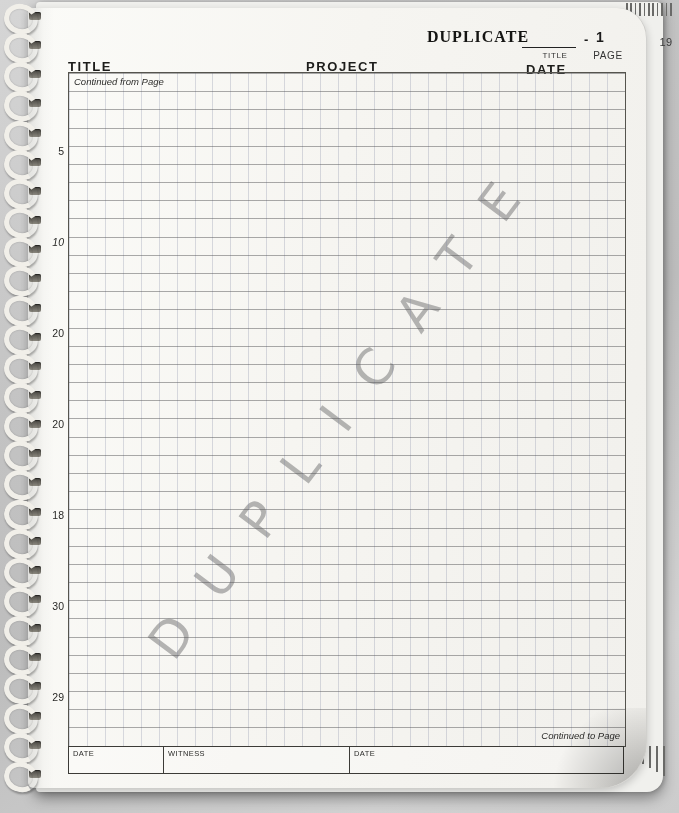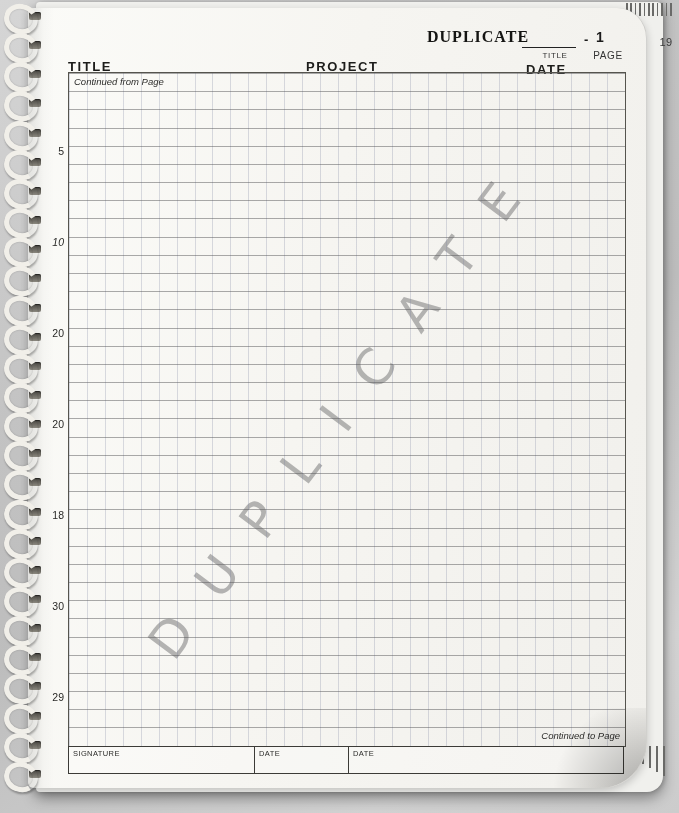--- a/index.html
+++ b/index.html
@@ -165,22 +165,22 @@
 
     <span class="row-num" style="top:137px;">5</span>
     <span class="row-num" style="top:228px;font-style:italic;">10</span>
     <span class="row-num" style="top:319px;">20</span>
     <span class="row-num" style="top:410px;">20</span>
     <span class="row-num" style="top:501px;">18</span>
     <span class="row-num" style="top:592px;">30</span>
     <span class="row-num" style="top:683px;">29</span>
 
     <div class="sig-table">
-      <div class="sig-cell c1">SIGNATURE</div>
       <div class="sig-cell c2">DATE</div>
+      <div class="sig-cell c3">WITNESS</div>
       <div class="sig-cell c4">DATE</div>
     </div>
 
     <div class="curl-shadow"></div>
   </div>
 
   <div class="binding">
       <div class="coil" style="top: 3px;">
         <div class="coil-hole"></div>
         <div class="coil-ring"></div>

